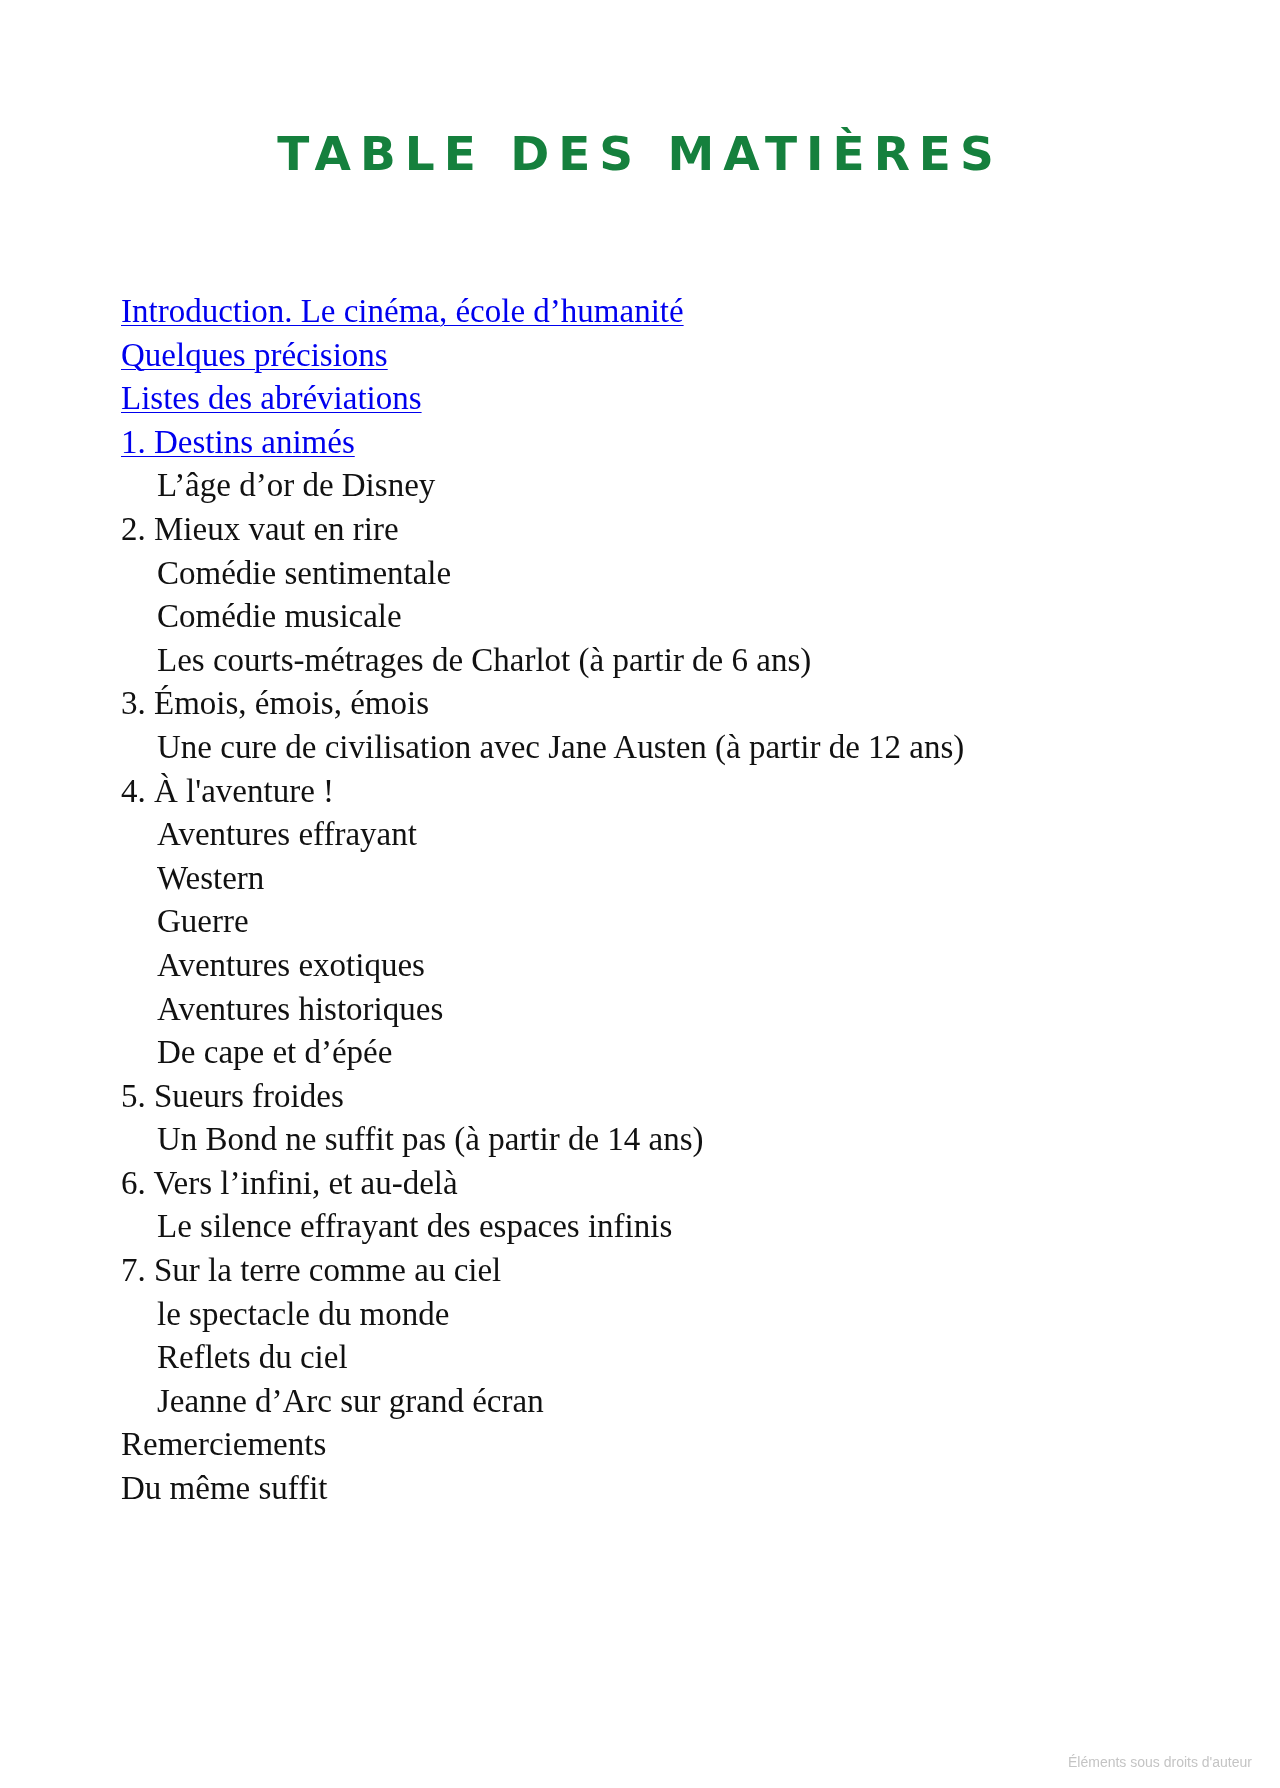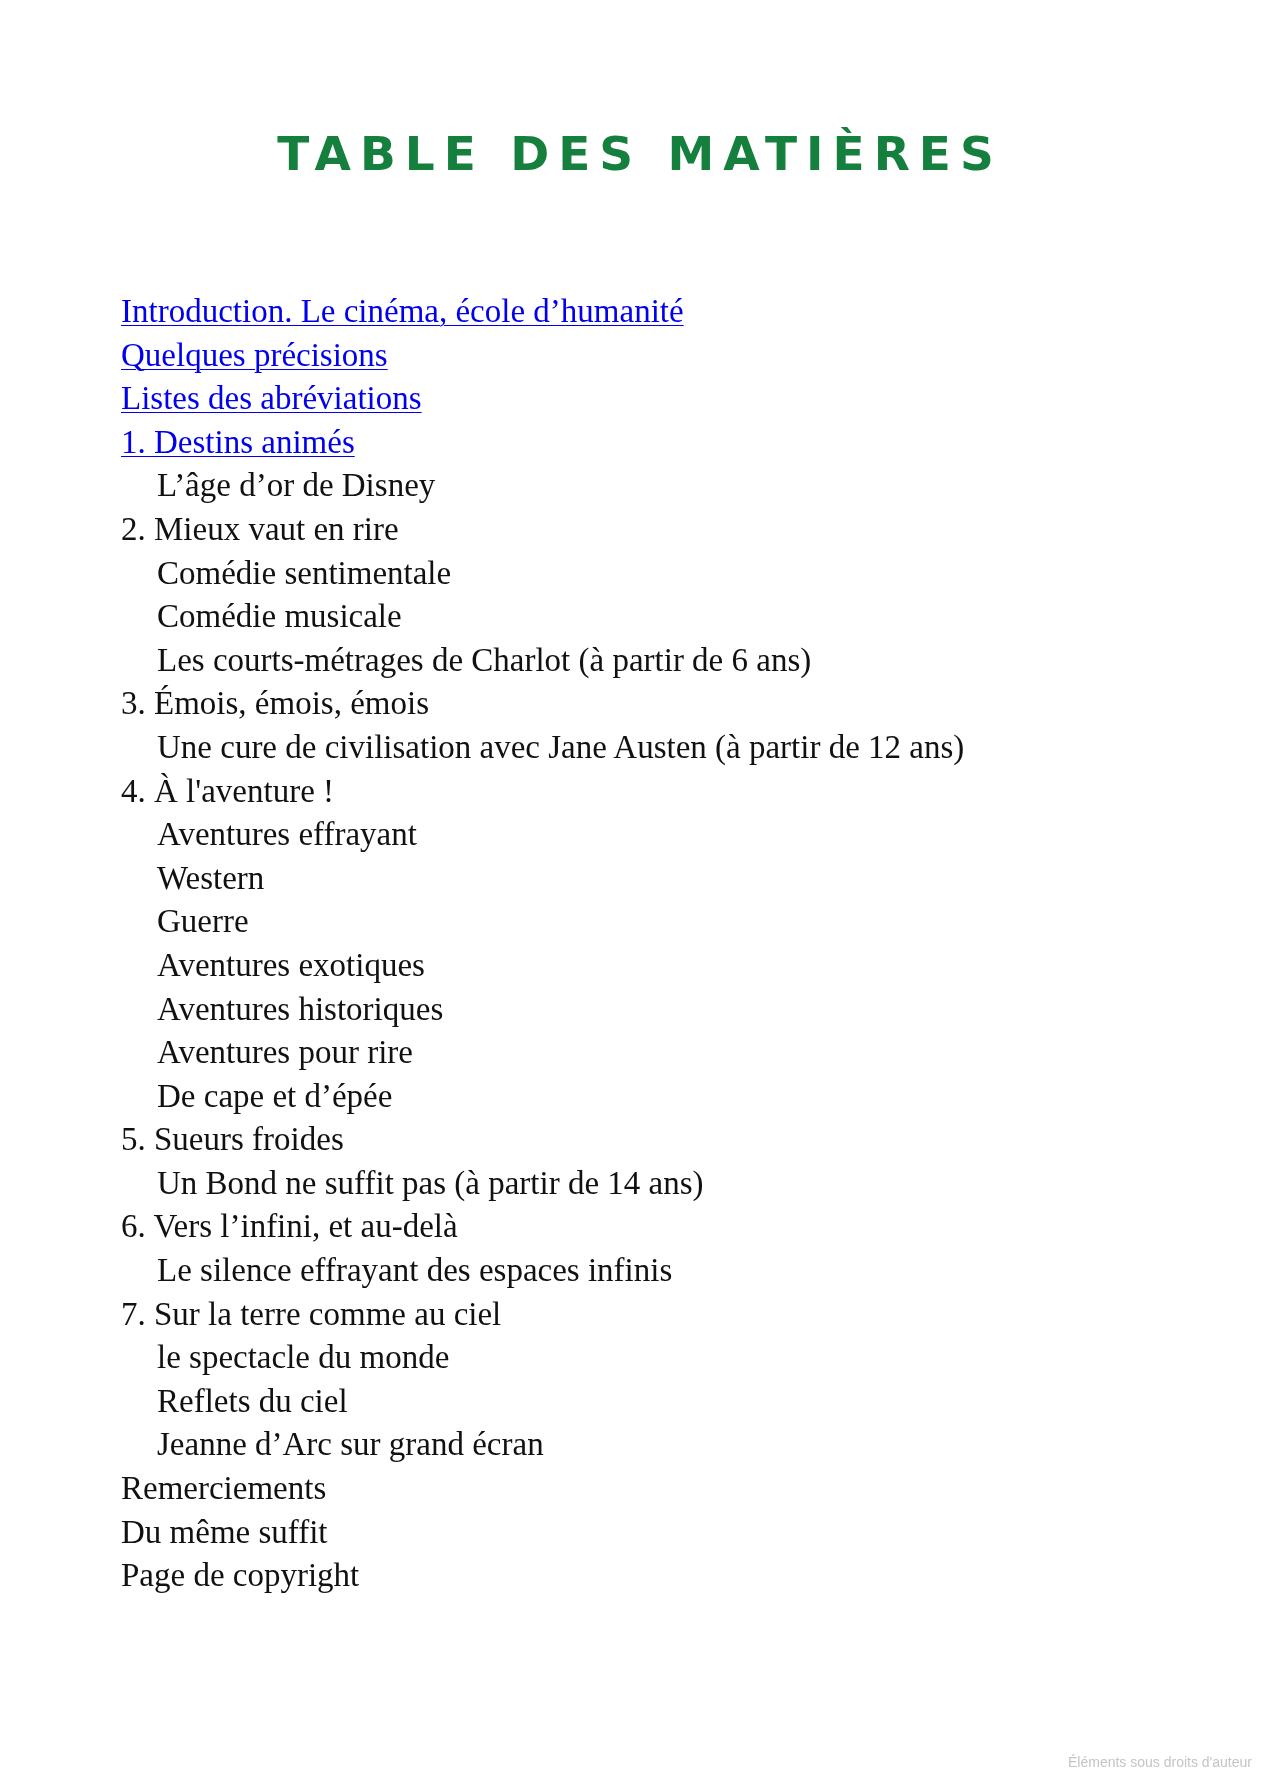--- a/index.html
+++ b/index.html
@@ -37,28 +37,26 @@
     <li class="sub">Comédie musicale</li>
     <li class="sub">Les courts-métrages de Charlot (à partir de 6 ans)</li>
     <li>3. Émois, émois, émois</li>
     <li class="sub">Une cure de civilisation avec Jane Austen (à partir de 12 ans)</li>
     <li>4. À l'aventure !</li>
     <li class="sub">Aventures effrayant</li>
     <li class="sub">Western</li>
     <li class="sub">Guerre</li>
     <li class="sub">Aventures exotiques</li>
     <li class="sub">Aventures historiques</li>
-    <li class="sub">Aventures pour rire</li>
     <li class="sub">De cape et d’épée</li>
     <li>5. Sueurs froides</li>
     <li class="sub">Un Bond ne suffit pas (à partir de 14 ans)</li>
     <li>6. Vers l’infini, et au-delà</li>
     <li class="sub">Le silence effrayant des espaces infinis</li>
     <li>7. Sur la terre comme au ciel</li>
     <li class="sub">le spectacle du monde</li>
     <li class="sub">Reflets du ciel</li>
     <li class="sub">Jeanne d’Arc sur grand écran</li>
     <li>Remerciements</li>
     <li>Du même suffit</li>
-    <li>Page de copyright</li>
   </ul>
 
 <div class="footer">Éléments sous droits d'auteur</div>
 
 </body></html>

